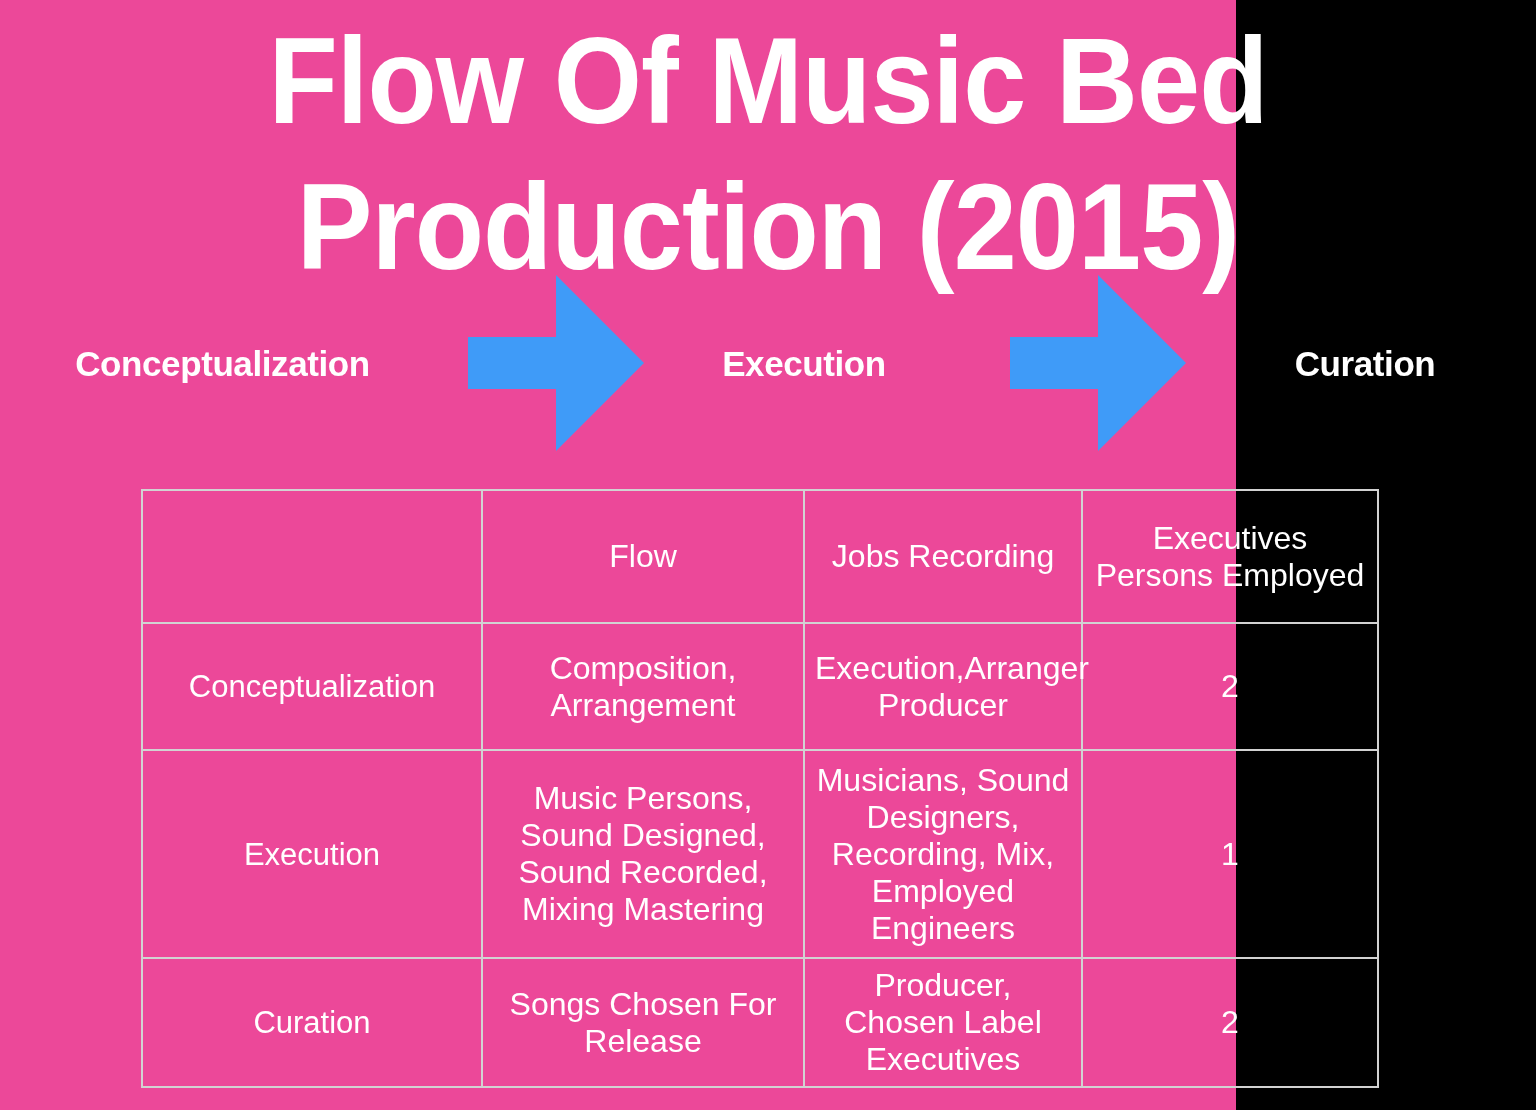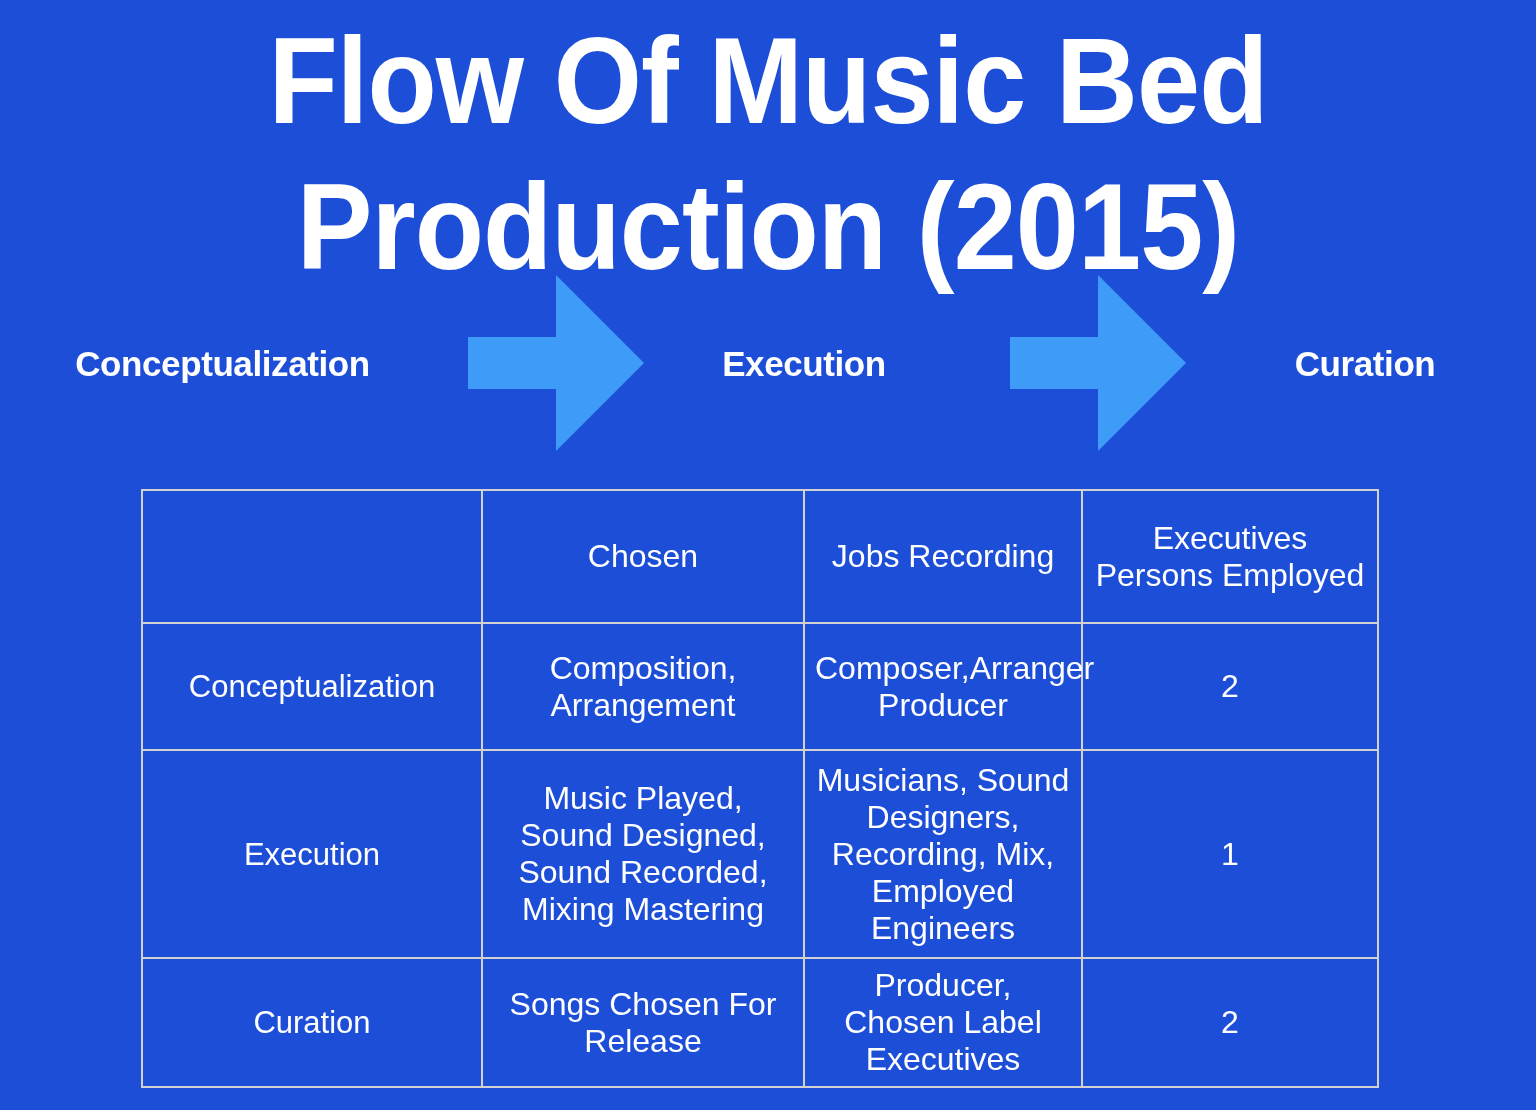--- a/index.html
+++ b/index.html
@@ -11,23 +11,23 @@
   body {
     width: 1536px;
     height: 1110px;
     overflow: hidden;
     font-family: "Liberation Sans", "DejaVu Sans", sans-serif;
     color: #ffffff;
     position: relative;
   }
   .slide {
     position: relative;
-    width: 1536px;
+    width: 1236px;
     height: 1110px;
-    background: #1d4ed8;
+    background: #ec4899;
   }
 
   
   .title-block {
     position: absolute;
     left: 0;
     top: 8px;
     width: 1536px;
     text-align: center;
   }
@@ -152,33 +152,33 @@
   <table class="flow-table">
     <colgroup>
       <col class="c1">
         <col class="c2">
         <col class="c3">
         <col class="c4">
     </colgroup>
     <tbody>
       <tr class="r-head">
         <td class="empty"></td>
-        <td>Chosen</td>
+        <td>Flow</td>
         <td>Jobs Recording</td>
         <td>Executives Persons Employed</td>
       </tr>
       <tr class="r-1">
         <td class="rowhead">Conceptualization</td>
         <td>Composition, Arrangement</td>
-        <td>Composer,Arranger Producer</td>
+        <td>Execution,Arranger Producer</td>
         <td class="num">2</td>
       </tr>
       <tr class="r-2">
         <td class="rowhead">Execution</td>
-        <td>Music Played, Sound Designed, Sound Recorded, Mixing Mastering</td>
+        <td>Music Persons, Sound Designed, Sound Recorded, Mixing Mastering</td>
         <td>Musicians, Sound Designers, Recording, Mix, Employed Engineers</td>
         <td class="num">1</td>
       </tr>
       <tr class="r-3">
         <td class="rowhead">Curation</td>
         <td>Songs Chosen For Release</td>
         <td>Producer, Chosen Label Executives</td>
         <td class="num">2</td>
       </tr>
     </tbody>

